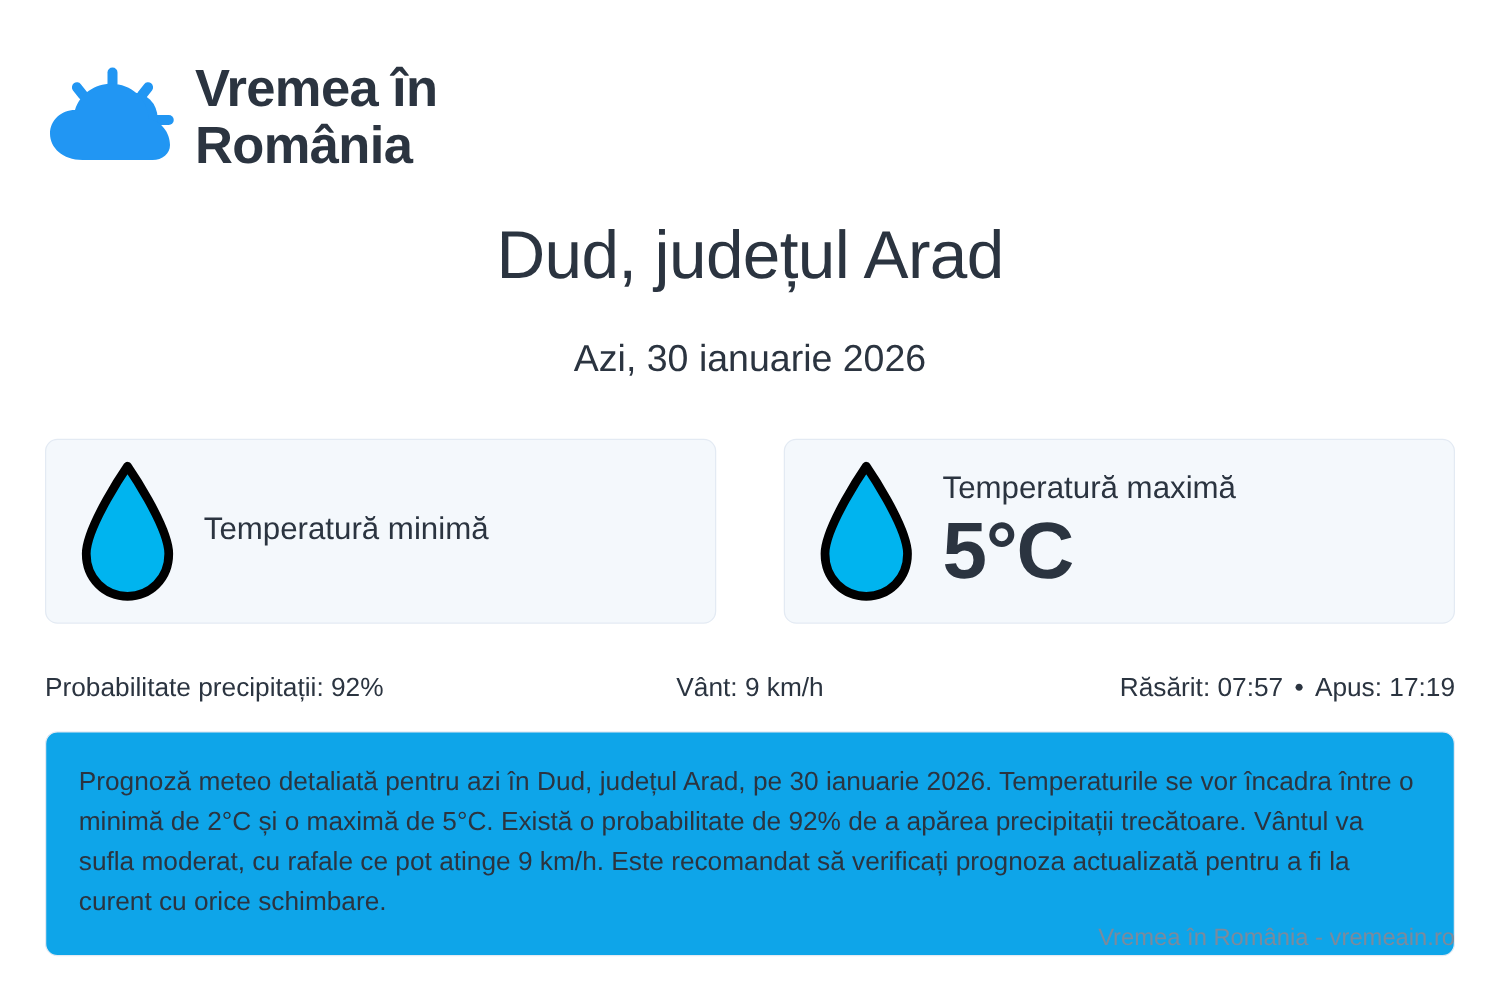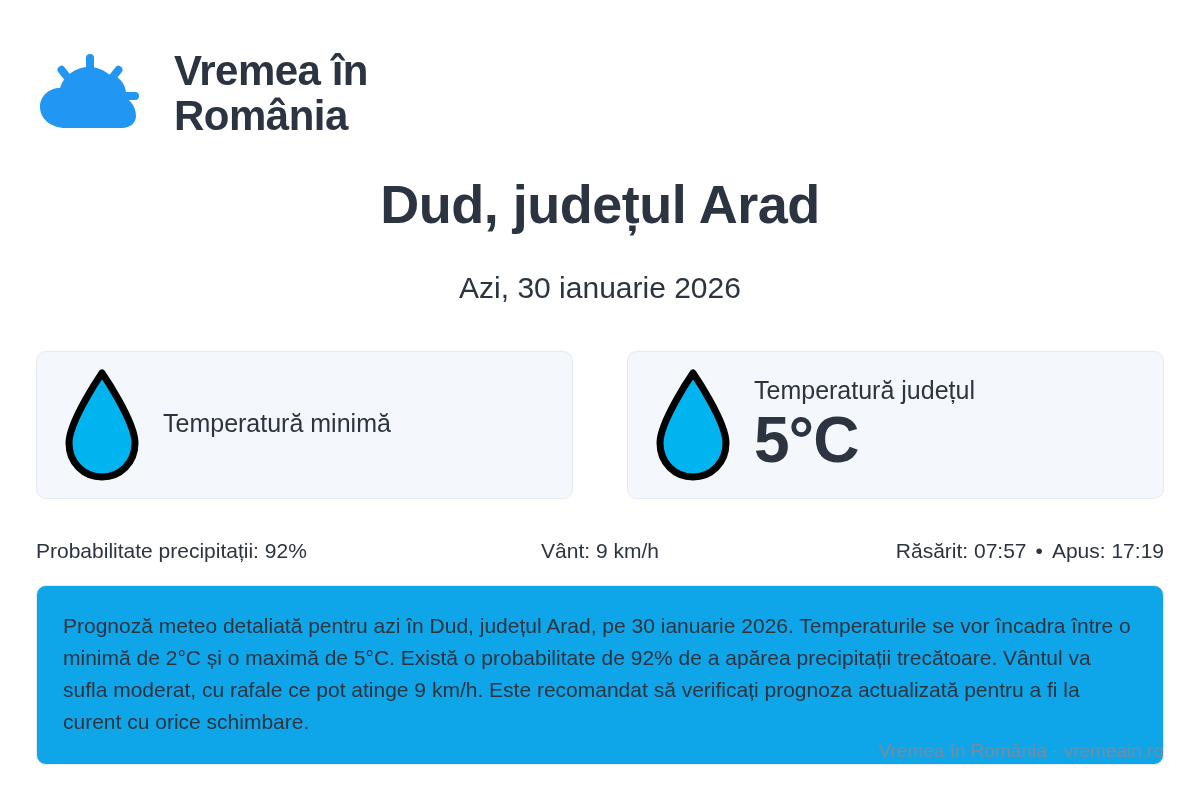--- a/index.html
+++ b/index.html
@@ -19,21 +19,20 @@
     width: 1200px;
     height: 800px;
     box-sizing: border-box;
     padding: 0 36px;
   }
 
   
   .brand {
     display: flex;
     align-items: center;
-    gap: 18px;
     padding-top: 48px;
   }
   .brand-logo {
     width: 120px;
     height: 86px;
     flex: 0 0 auto;
   }
   .brand-title {
     font-size: 42px;
     line-height: 1.08;
@@ -41,21 +40,21 @@
     color: #2b3440;
     letter-spacing: -0.5px;
   }
   .brand-title .line2 { display: block; }
 
   
   .location {
     margin-top: 34px;
     text-align: center;
     font-size: 54px;
-    font-weight: bold;
+    font-weight: normal;
     color: #2b3440;
     letter-spacing: -0.5px;
   }
   .date {
     margin-top: 22px;
     text-align: center;
     font-size: 30px;
     color: #2b3440;
     font-weight: normal;
   }
@@ -179,21 +178,21 @@
       </div>
     </div>
 
     <div class="card">
       <span class="drop-icon">
         <svg viewBox="0 0 78 112" width="78" height="112" xmlns="http://www.w3.org/2000/svg">
           <path d="M39 4 C39 4 6 52 6 74 C6 94 21 108 39 108 C57 108 72 94 72 74 C72 52 39 4 39 4 Z" fill="#00b4ef" stroke="#000000" stroke-width="7" stroke-linejoin="round"></path>
         </svg>
       </span>
       <div class="card-text">
-        <div class="card-label">Temperatură județul</div>
+        <div class="card-label">Temperatură maximă</div>
         <div class="card-value">5°C</div>
       </div>
     </div>
 
   </div>
 
   <div class="stats">
     <div class="stat-left">Probabilitate precipitații: 92%</div>
     <div class="stat-center">Vânt: 9 km/h</div>
     <div class="stat-right">

